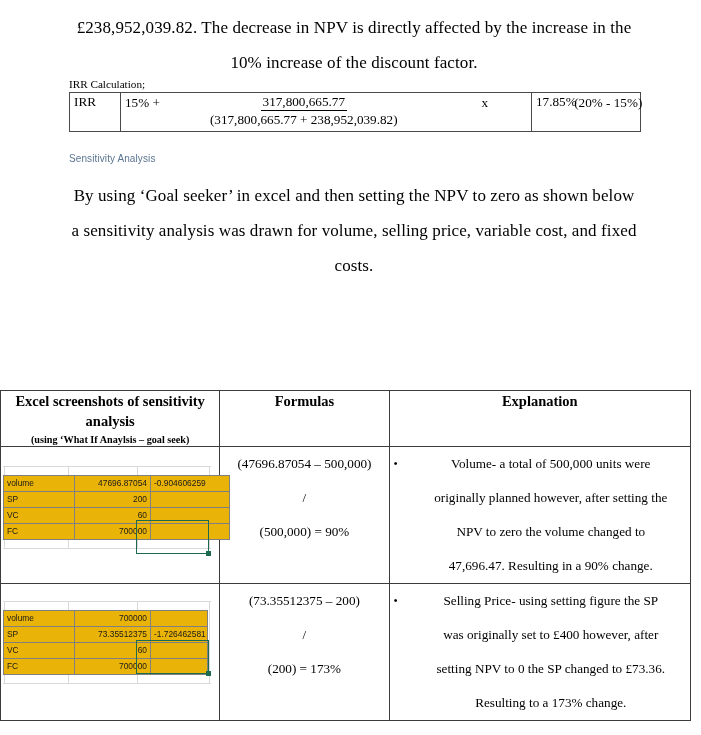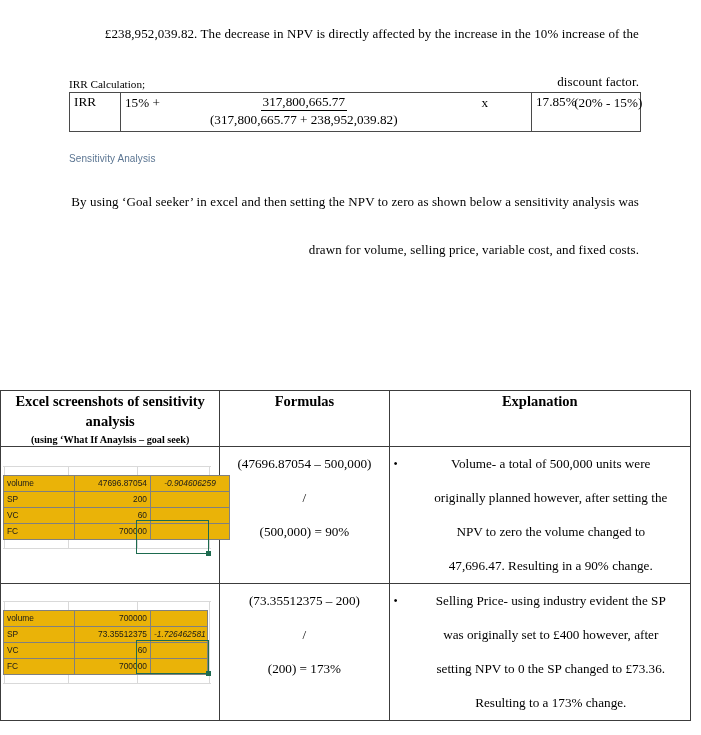--- a/index.html
+++ b/index.html
@@ -17,23 +17,23 @@
   }
 
   
   .doc-body {
     position: absolute;
     left: 69px;
     top: 0;
     width: 570px;
   }
   .para {
-    font-size: 13px;
-    line-height: 48px;
-    text-align: right;
+    font-size: 17px;
+    line-height: 35px;
+    text-align: center;
     margin: 0;
     letter-spacing: 0.1px;
   }
   .para-1 { margin-top: 10px; }
 
   .heading-sens {
     font-family: "Liberation Sans", "DejaVu Sans", sans-serif;
     font-size: 10px;
     color: #5b7592;
     line-height: 30px;
@@ -208,25 +208,24 @@
     font-size: 8.4px;
     line-height: 14px;
     background: #eab308;
     white-space: nowrap;
     overflow: hidden;
   }
   td.xl-lbl { width: 64px; text-align: left; }
   td.xl-val { width: 69px; text-align: right; }
   td.xl-out {
     width: 72px;
-    text-align: center;
+    text-align: left;
     border: none;
     background: transparent;
     padding-right: 2px;
-    font-style: italic;
   }
   td.xl-blank {
     border: none;
     background: transparent;
   }
 
   .xl-sel {
     position: absolute;
     border: 1.6px solid #1d6b4f;
     z-index: 5;
@@ -398,21 +397,21 @@
     <td class="formula-cell">
       <span class="f-line">(73.35512375 – 200)</span>
       <span class="f-line">/</span>
       <span class="f-line">(200) = 173%</span>
     </td>
 
     <td class="expl-cell">
       <ul class="expl-list">
         <li>
           <span class="bullet">•</span>
-          <span class="txt">Selling Price- using industry evident the SP</span>
+          <span class="txt">Selling Price- using setting figure the SP</span>
           <span class="txt">was originally set to £400 however, after</span>
           <span class="txt">setting NPV to 0 the SP changed to £73.36.</span>
           <span class="txt">Resulting to a 173% change.</span>
         </li>
       </ul>
     </td>
   </tr>
 </tbody>
   </table>
 

